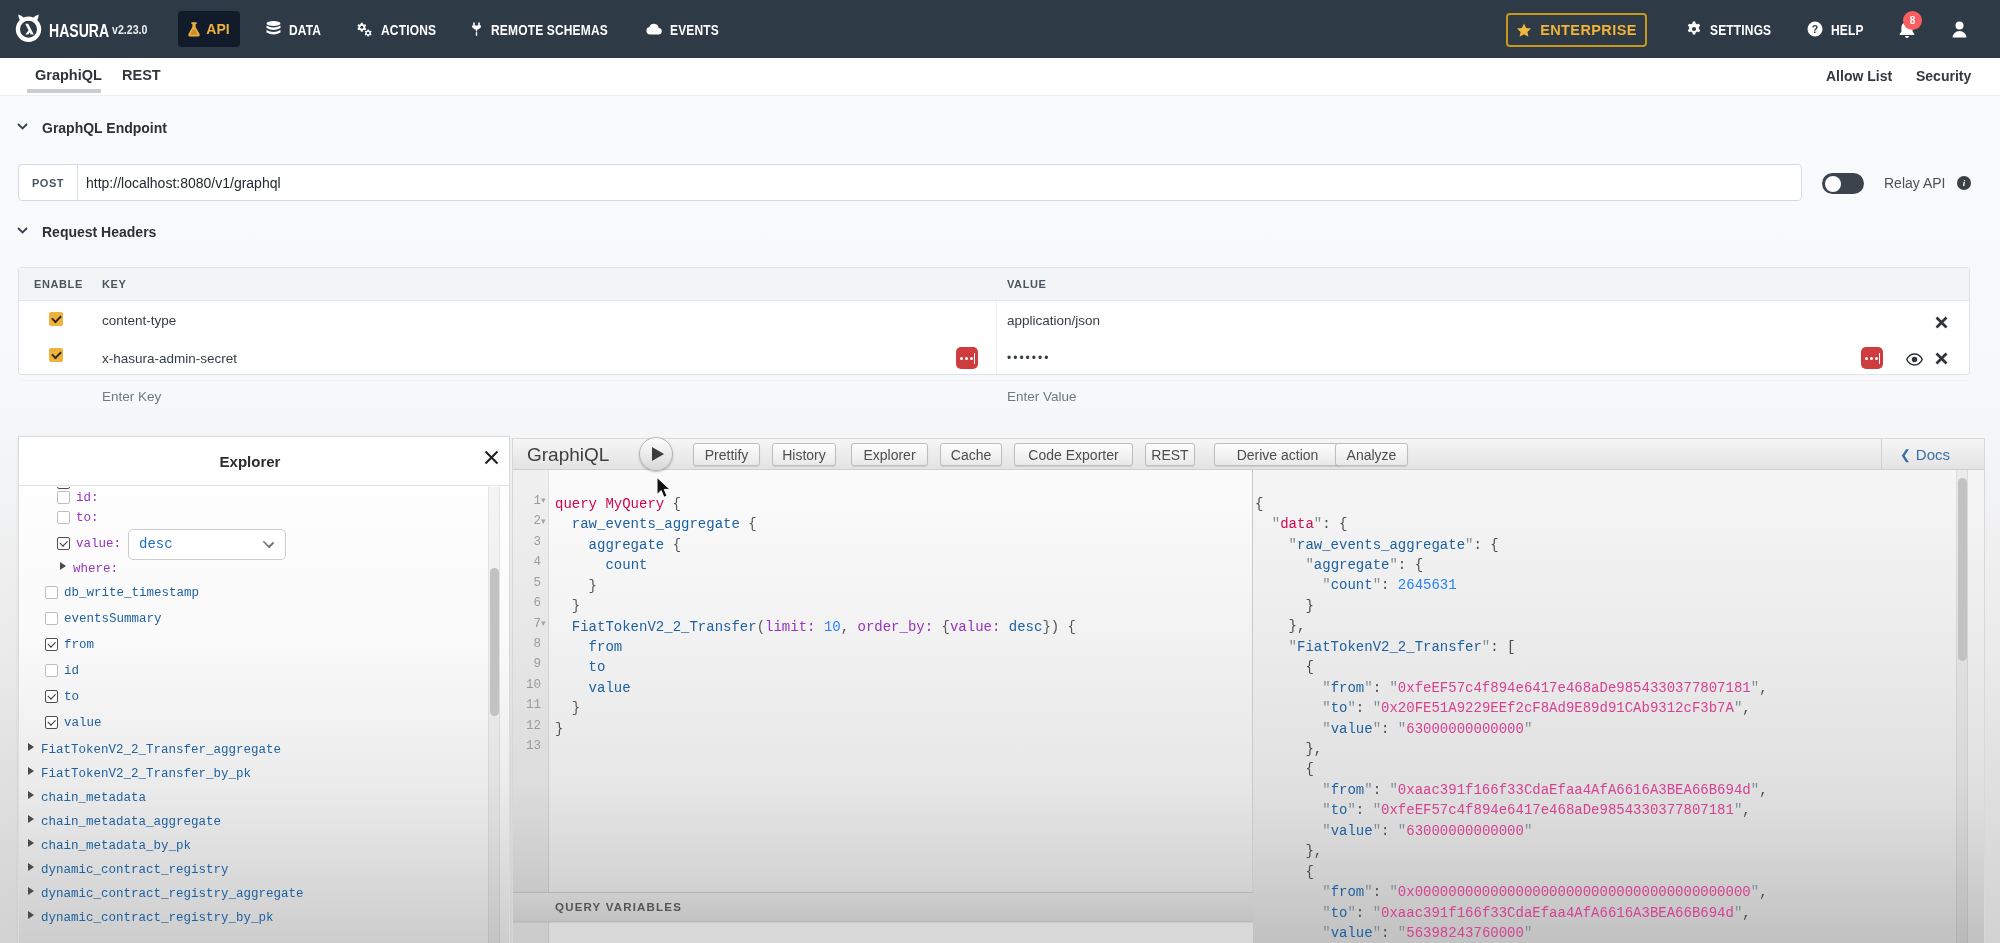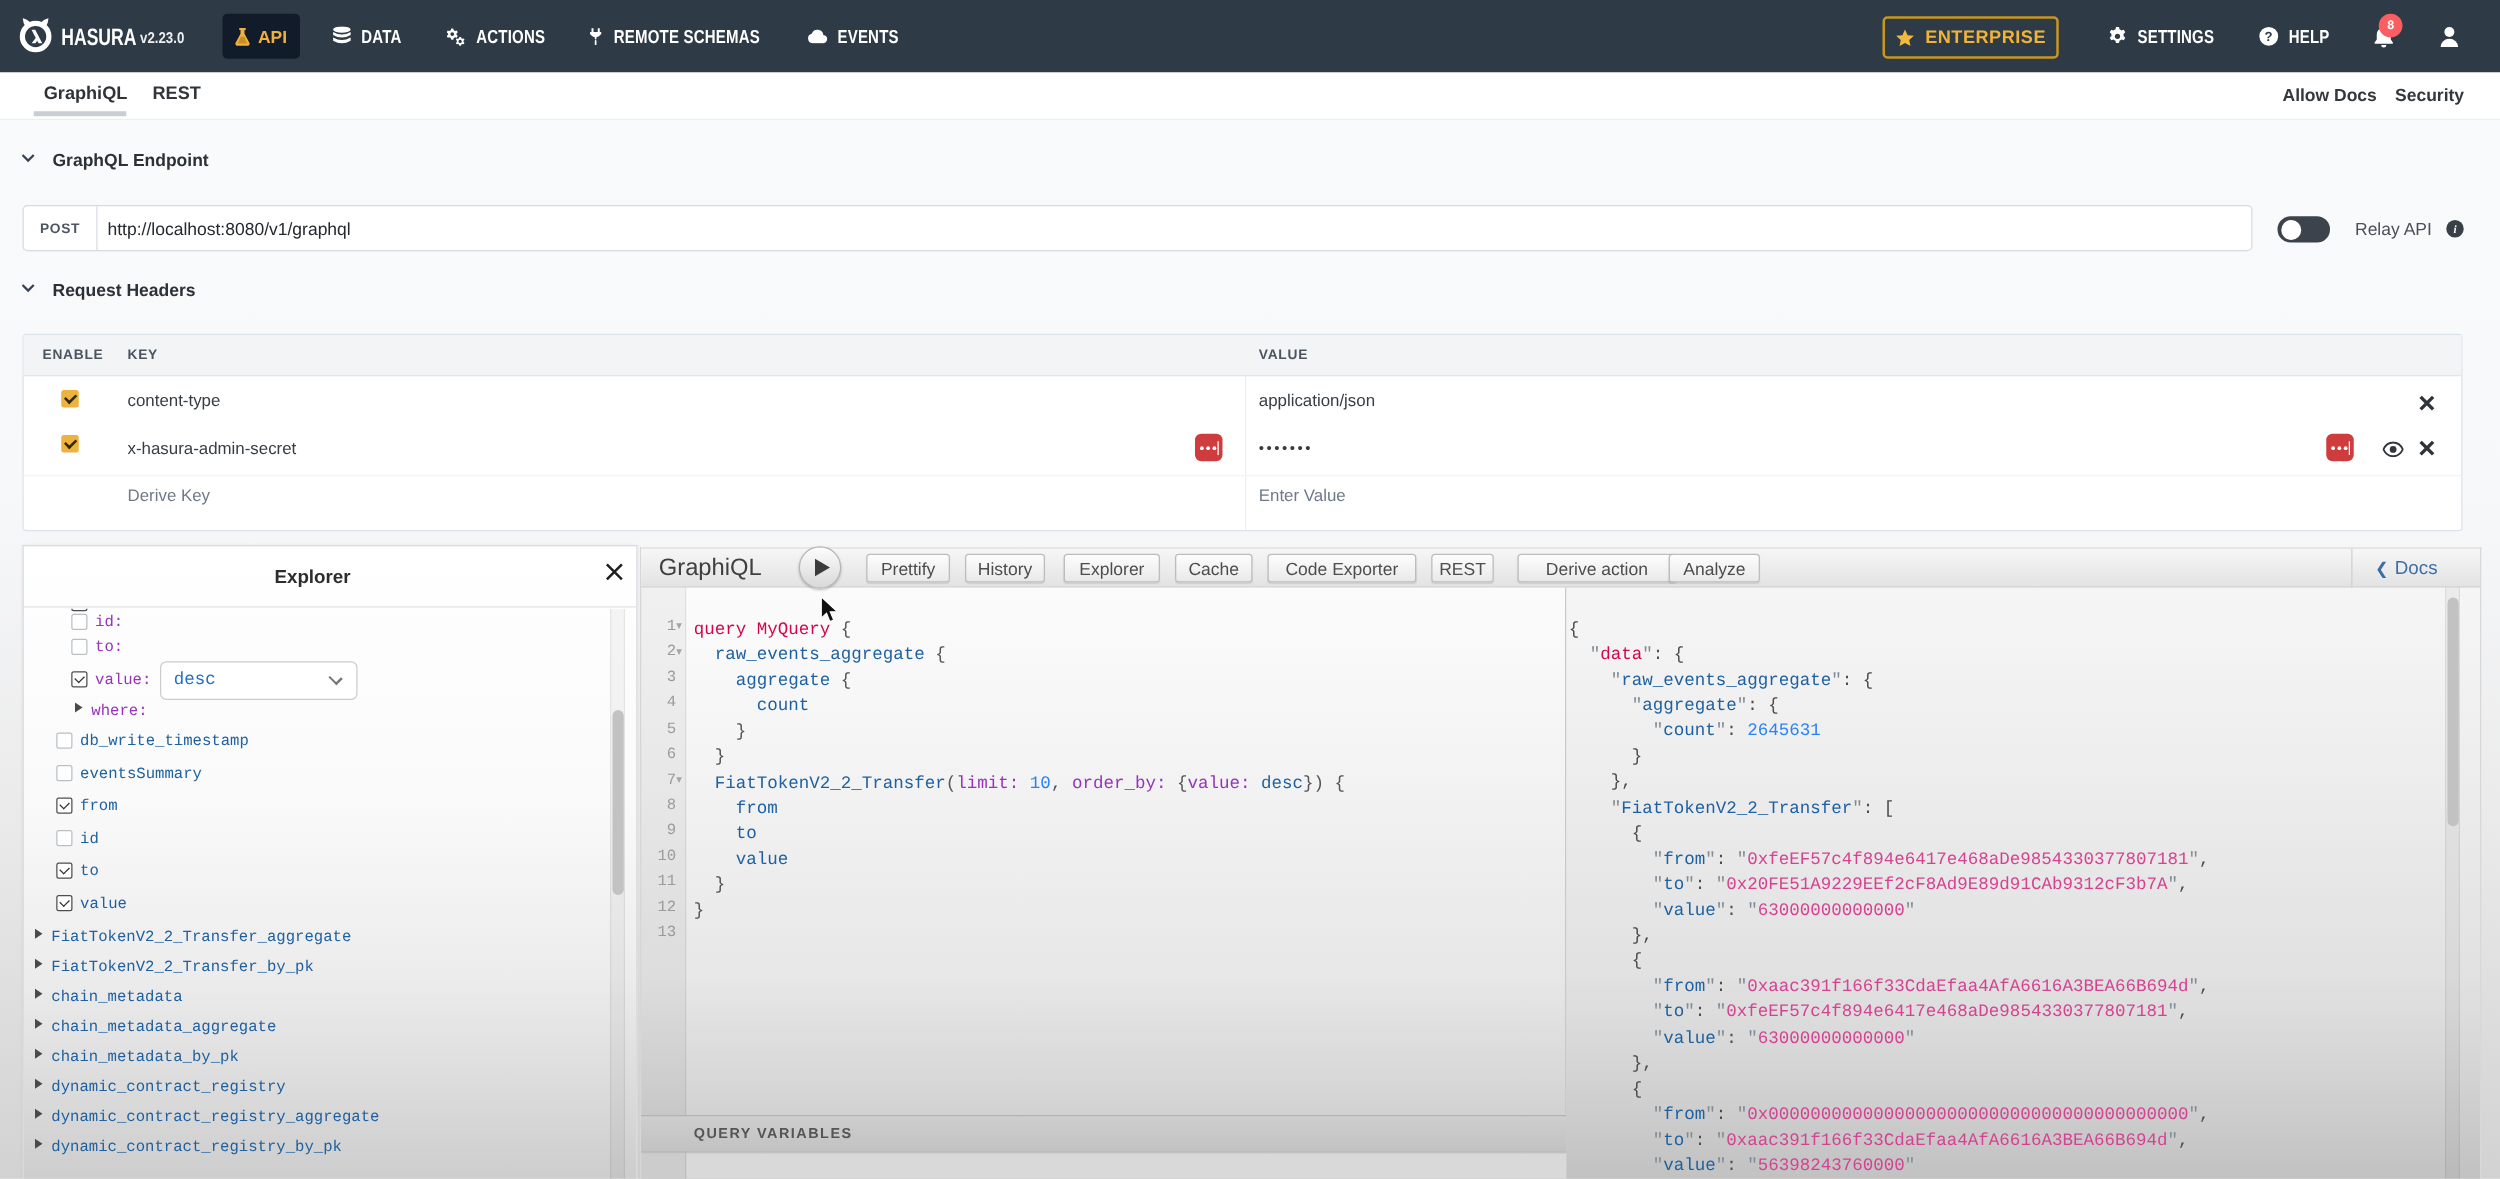--- a/index.html
+++ b/index.html
@@ -37,21 +37,21 @@
   border:1px solid #d5dbe2; border-radius:4px; display:flex; align-items:center;}
 #postlbl { width:59px; height:100%; border-right:1px solid #d9dee4; display:flex; align-items:center; justify-content:center;
   font-size:11px; font-weight:bold; color:#4b5563; letter-spacing:.5px;}
 #posturl { margin-left:8px; font-size:14px; color:#23292f;}
 #toggle { position:absolute; left:1822px; top:173px; width:42px; height:21px; border-radius:11px; background:#3d434c;}
 #toggle .knob { position:absolute; left:2.5px; top:2.5px; width:16px; height:16px; border-radius:50%; background:#fff;}
 #relaylbl { position:absolute; left:1884px; top:175px; font-size:14px; color:#4b5158;}
 #infoico { position:absolute; left:1957px; top:176px; width:14px; height:14px; border-radius:50%; background:#3a4047;
   color:#fff; font-size:9px; font-weight:bold; display:flex; align-items:center; justify-content:center; font-family:"Liberation Serif",serif; font-style:italic;}
 
-#htable { position:absolute; left:18px; top:267px; width:1952px; height:158px; background:#fff;
+#htable { position:absolute; left:18px; top:267px; width:1952px; height:108px; background:#fff;
   border:1px solid #dbe3ec; border-radius:3px; }
 #thead { position:absolute; left:0; top:0; width:100%; height:33px; background:#f2f4f6; border-bottom:1px solid #e3e7ea;}
 .thlbl { position:absolute; top:10px; font-size:11px; font-weight:bold; color:#4a5560; letter-spacing:.6px;}
 .cdiv { position:absolute; left:977px; top:0; bottom:0; width:1px; background:#edf0f3; }
 .rsep { position:absolute; left:0; width:100%; height:1px; background:#f1f3f6; }
 .cbx { position:absolute; width:14px; height:14px; background:#eeb33e; border-radius:2px; display:flex; align-items:center;
   justify-content:center;}
 .cbx:after { content:""; width:7px; height:4px; border-left:2px solid #30280f; border-bottom:2px solid #30280f;
   transform:rotate(-45deg); margin-bottom:2.5px; }
 .keytxt { position:absolute; left:83px; font-size:13.5px; color:#363d45; }
@@ -205,21 +205,21 @@
       <svg width="17" height="17" viewBox="0 0 17 17">
         <circle cx="8.5" cy="4.6" r="4" fill="#fff"></circle>
         <path d="M1.5 16.5 a7 6.5 0 0 1 14 0 Z" fill="#fff"></path>
       </svg>
     </div>
 </div>
 <div id="tabbar"></div>
 <div id="tab1">GraphiQL</div>
 <div id="tab1u"></div>
 <div id="tab2">REST</div>
-<div id="allowlist">Allow Docs</div>
+<div id="allowlist">Allow List</div>
 <div id="security">Security</div>
 <svg class="chev" style="left:17px; top:123px;" viewBox="0 0 11 7">
     <polyline points="1,1 5.5,5.5 10,1" fill="none" stroke="#374151" stroke-width="1.8"></polyline>
   </svg>
 <div class="sechead" style="left:42px; top:120px;">GraphQL Endpoint</div>
 <svg class="chev" style="left:17px; top:227px;" viewBox="0 0 11 7">
     <polyline points="1,1 5.5,5.5 10,1" fill="none" stroke="#374151" stroke-width="1.8"></polyline>
   </svg>
 <div class="sechead" style="left:42px; top:224px;">Request Headers</div>
 <div id="postrow">
@@ -250,21 +250,21 @@
   <div class="valtxt" style="top:83px; letter-spacing:2px; font-size:12px;">•••••••</div>
   <div class="pmico" style="left:1842px; top:79px;"></div>
   <svg style="position:absolute; left:1887px; top:85px;" width="17" height="13" viewBox="0 0 17 13">
       <path d="M8.5 1 Q13.6 1 16.3 6.5 Q13.6 12 8.5 12 Q3.4 12 0.7 6.5 Q3.4 1 8.5 1 Z" fill="none" stroke="#30363c" stroke-width="1.5"></path>
       <circle cx="8.5" cy="6.5" r="2.7" fill="#30363c"></circle>
     </svg>
   <svg style="position:absolute; left:1916px; top:84px;" width="13" height="13" viewBox="0 0 13 13">
       <path d="M1.5 1.5 L11.5 11.5 M11.5 1.5 L1.5 11.5" stroke="#2e343a" stroke-width="2.7"></path>
     </svg>
   <div class="rsep" style="top:112px;"></div>
-  <div class="keytxt greytxt" style="top:121px;">Derive Key</div>
+  <div class="keytxt greytxt" style="top:121px;">Enter Key</div>
   <div class="valtxt greytxt" style="top:121px;">Enter Value</div>
 </div>
 
 <div id="gqlpane">
   <div id="resultbg"></div>
   <div id="toolbar">
     <div id="gqltitle">GraphiQL</div>
     <div id="playbtn"></div>
     <div class="tbtn" style="left:180px; width:67px;">Prettify</div>
     <div class="tbtn" style="left:259px; width:64px;">History</div>

